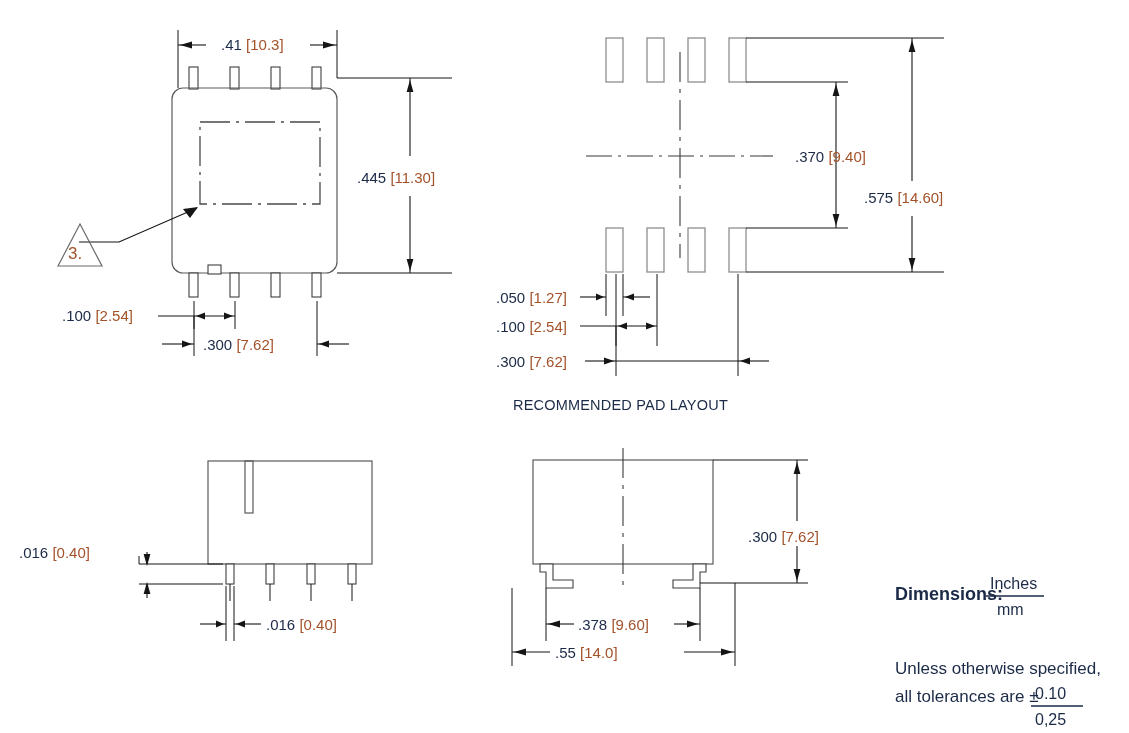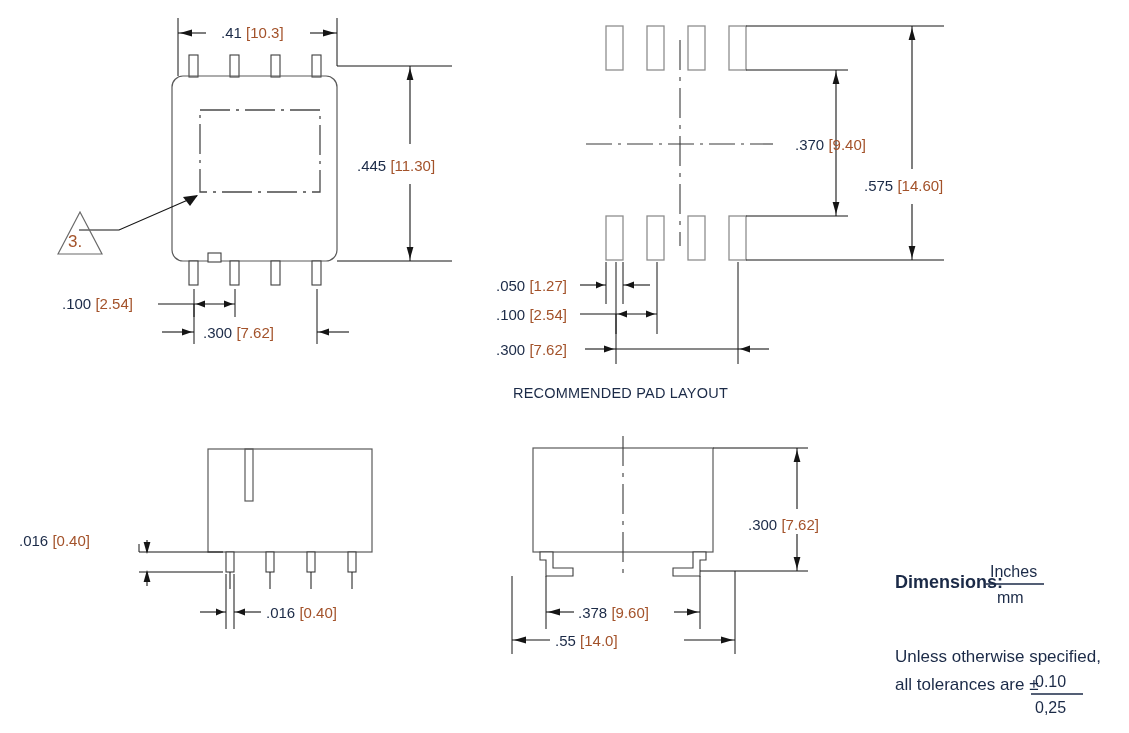--- a/index.html
+++ b/index.html
@@ -9,21 +9,21 @@
   }
   body {
     width: 1129px;
     height: 733px;
     font-family: "Liberation Sans", sans-serif;
     position: relative;
     overflow: hidden;
   }
   #sheet {
     position: absolute;
-    left: 0; top: 4px;
+    left: 0; top: 16px;
     width: 1129px;
     height: 606px;
   }
   svg { display: block; }
 
   
   text.dim {
     font-family: "Liberation Sans", sans-serif;
     font-size: 15px;
     fill: #1b2a47;

